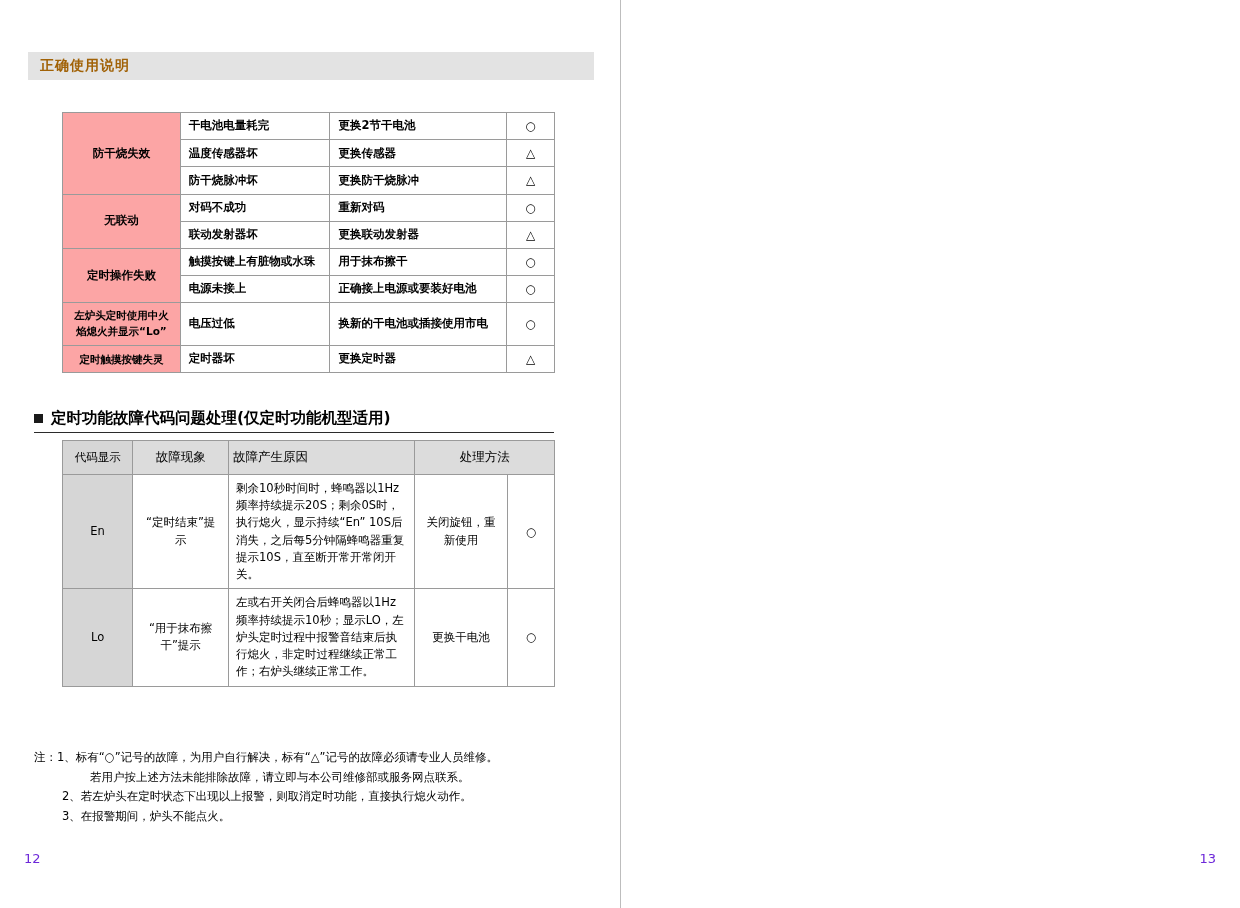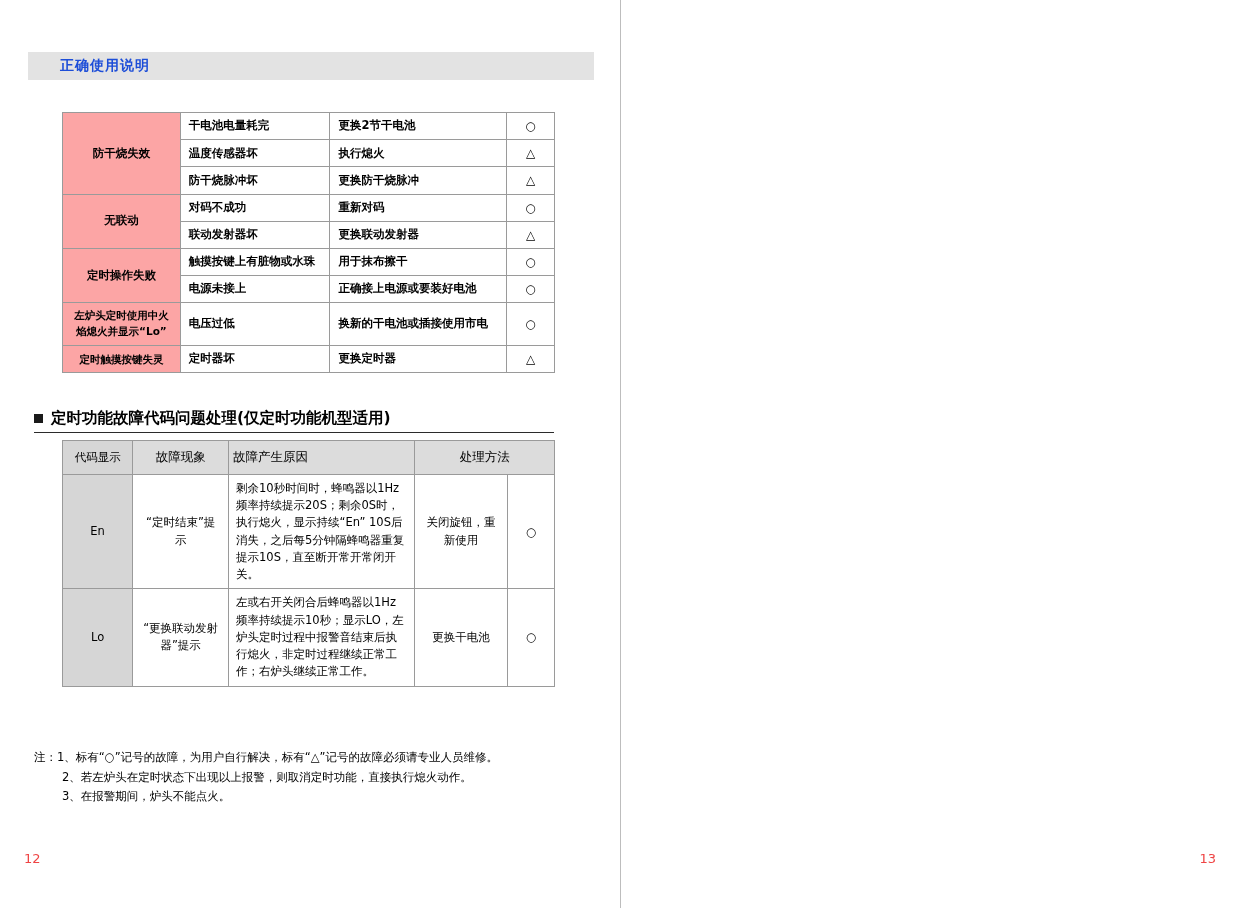--- a/index.html
+++ b/index.html
@@ -17,23 +17,23 @@
   .page-right { left:620px; width:620px; }
   .divider { position:absolute; left:620px; top:0; bottom:0; width:1px; background:#bdbdbd; }
 
   
   .hdr {
     position:absolute; top:52px; height:28px;
     background:#e3e3e3;
     display:flex; align-items:center;
   }
   .hdr-left { left:28px; width:566px; padding-left:12px; justify-content:flex-start; }
-  .hdr-title { font-size:14px; font-weight:bold; letter-spacing:1px; color:#1d4ed8;margin-left:20px; }
+  .hdr-title { font-size:14px; font-weight:bold; letter-spacing:1px; color:#a16207; }
 
-  .pgnum { position:absolute; bottom:42px; font-size:13px; color:#ef4444; }
+  .pgnum { position:absolute; bottom:42px; font-size:13px; color:#6d28d9; }
   .pgnum-left { left:24px; }
   .pgnum-right { right:24px; }
 
   
   table { border-collapse:collapse; }
   td, th { border:1px solid #9a9a9a; font-weight:normal; }
 
   
   .tbl-fault {
     position:absolute; left:62px; top:112px; width:493px;
@@ -92,21 +92,21 @@
   <table class="tbl-fault">
     <tbody>
       <tr>
         <td class="c0" rowspan="3">防干烧失效</td>
         <td class="c1">干电池电量耗完</td>
         <td class="c2">更换2节干电池</td>
         <td class="c3">○</td>
       </tr>
       <tr>
         <td class="c1">温度传感器坏</td>
-        <td class="c2">执行熄火</td>
+        <td class="c2">更换传感器</td>
         <td class="c3">△</td>
       </tr>
       <tr>
         <td class="c1">防干烧脉冲坏</td>
         <td class="c2">更换防干烧脉冲</td>
         <td class="c3">△</td>
       </tr>
 
       <tr>
         <td class="c0" rowspan="2">无联动</td>
@@ -165,30 +165,31 @@
     <tbody>
       <tr>
         <td class="k0">En</td>
         <td class="k1">“定时结束”提示</td>
         <td class="k2">剩余10秒时间时，蜂鸣器以1Hz频率持续提示20S；剩余0S时，执行熄火，显示持续“En” 10S后消失，之后每5分钟隔蜂鸣器重复提示10S，直至断开常开常闭开关。</td>
         <td class="k3">关闭旋钮，重新使用</td>
         <td class="k4">○</td>
       </tr>
       <tr>
         <td class="k0">Lo</td>
-        <td class="k1">“更换联动发射器”提示</td>
+        <td class="k1">“用于抹布擦干”提示</td>
         <td class="k2">左或右开关闭合后蜂鸣器以1Hz频率持续提示10秒；显示LO，左炉头定时过程中报警音结束后执行熄火，非定时过程继续正常工作；右炉头继续正常工作。</td>
         <td class="k3">更换干电池</td>
         <td class="k4">○</td>
       </tr>
     </tbody>
   </table>
 
   <div class="notes">
     <span class="n">注：1、标有“○”记号的故障，为用户自行解决，标有“△”记号的故障必须请专业人员维修。</span>
+    <span class="n ind2">若用户按上述方法未能排除故障，请立即与本公司维修部或服务网点联系。</span>
     <span class="n ind1">2、若左炉头在定时状态下出现以上报警，则取消定时功能，直接执行熄火动作。</span>
     <span class="n ind1">3、在报警期间，炉头不能点火。</span>
   </div>
 
   <div class="pgnum pgnum-left">12</div>
 </div>
 
 <div class="page page-right">
 
   <div class="pgnum pgnum-right">13</div>

